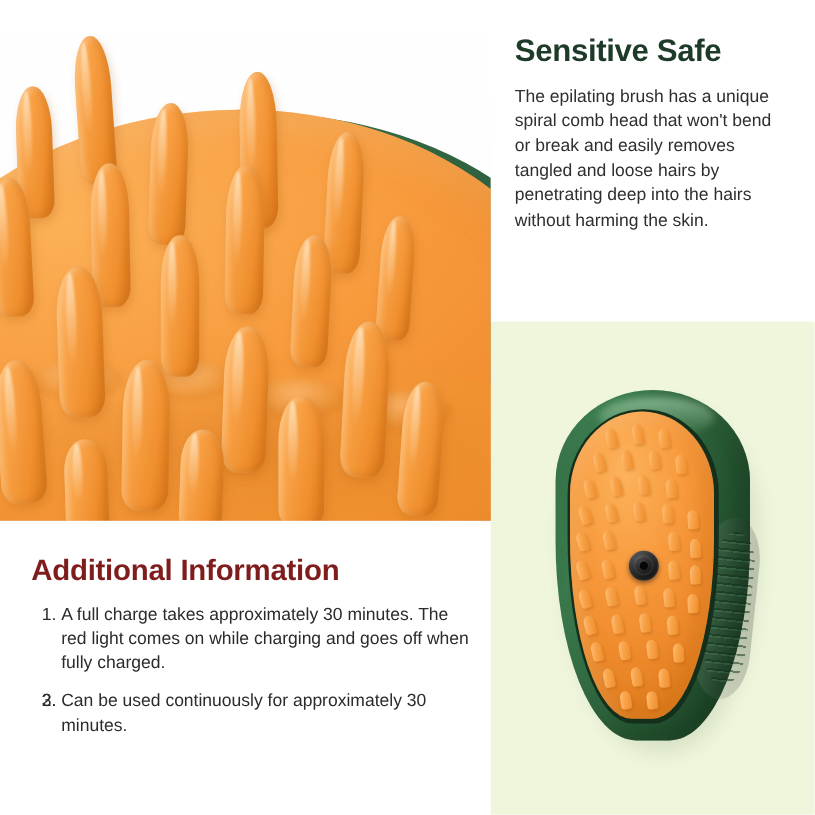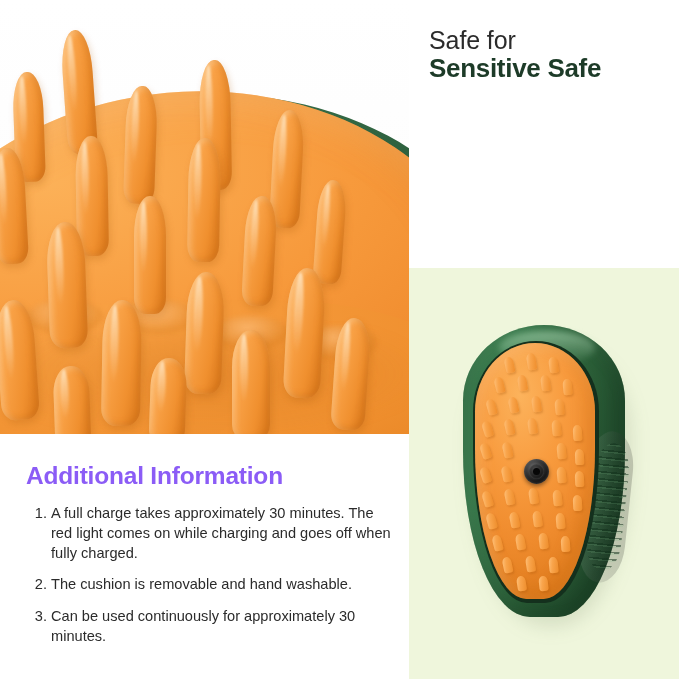--- a/index.html
+++ b/index.html
@@ -93,21 +93,21 @@
   }
   .body-copy {
     margin-top:14px;
     font-size:14.6px; line-height:1.42;
     color:#2e2e2e; max-width:238px;
   }
 
   
   .bl-inner { padding:28px 18px 0 26px; }
   .sect-title {
-    font-size:24.5px; font-weight:bold; color:#8b5cf6;
+    font-size:24.5px; font-weight:bold; color:#7f1d1d;
     letter-spacing:-.2px; margin-bottom:13px;
   }
   .olist { list-style:none; }
   .olist li {
     position:relative;
     padding-left:25px;
     font-size:14.6px; line-height:1.38; color:#2b2b2b;
     margin-bottom:11px;
   }
   .olist li .num {
@@ -241,36 +241,35 @@
       <div class="br" style="left:286px; top:268px; width:37px; height:130px; transform:rotate(3deg);"></div>
       <div class="br" style="left:232px; top:330px; width:38px; height:110px; transform:rotate(0deg);"></div>
       <div class="br" style="left:54px;  top:366px; width:36px; height:80px;  transform:rotate(-2deg);"></div>
       <div class="br" style="left:150px; top:358px; width:36px; height:84px;  transform:rotate(2deg);"></div>
       <div class="br" style="left:334px; top:318px; width:34px; height:112px; transform:rotate(4deg);"></div>
     </div>
   </div>
 
   <div class="q-tr">
     <div class="tr-inner">
-      <div class="kicker">Safe for</div>
       <div class="headline">Sensitive Safe</div>
+      <p class="body-copy">The epilating brush has a unique spiral comb head that won't bend or break and easily removes tangled and loose hairs by penetrating deep into the hairs without harming the skin.</p>
     </div>
   </div>
 
   <div class="q-bl">
     <div class="bl-inner">
       <div class="sect-title">Additional Information</div>
       <ol class="olist">
         <li>
           <span class="num">1.</span>
           <span>A full charge takes approximately 30 minutes. The red light comes on while charging and goes off when fully charged.</span>
         </li>
         <li>
           <span class="num">2.</span>
-          <span>The cushion is removable and hand washable.</span>
         </li>
         <li>
           <span class="num">3.</span>
           <span>Can be used continuously for approximately 30 minutes.</span>
         </li>
       </ol>
     </div>
   </div>
 
   <div class="q-br">

